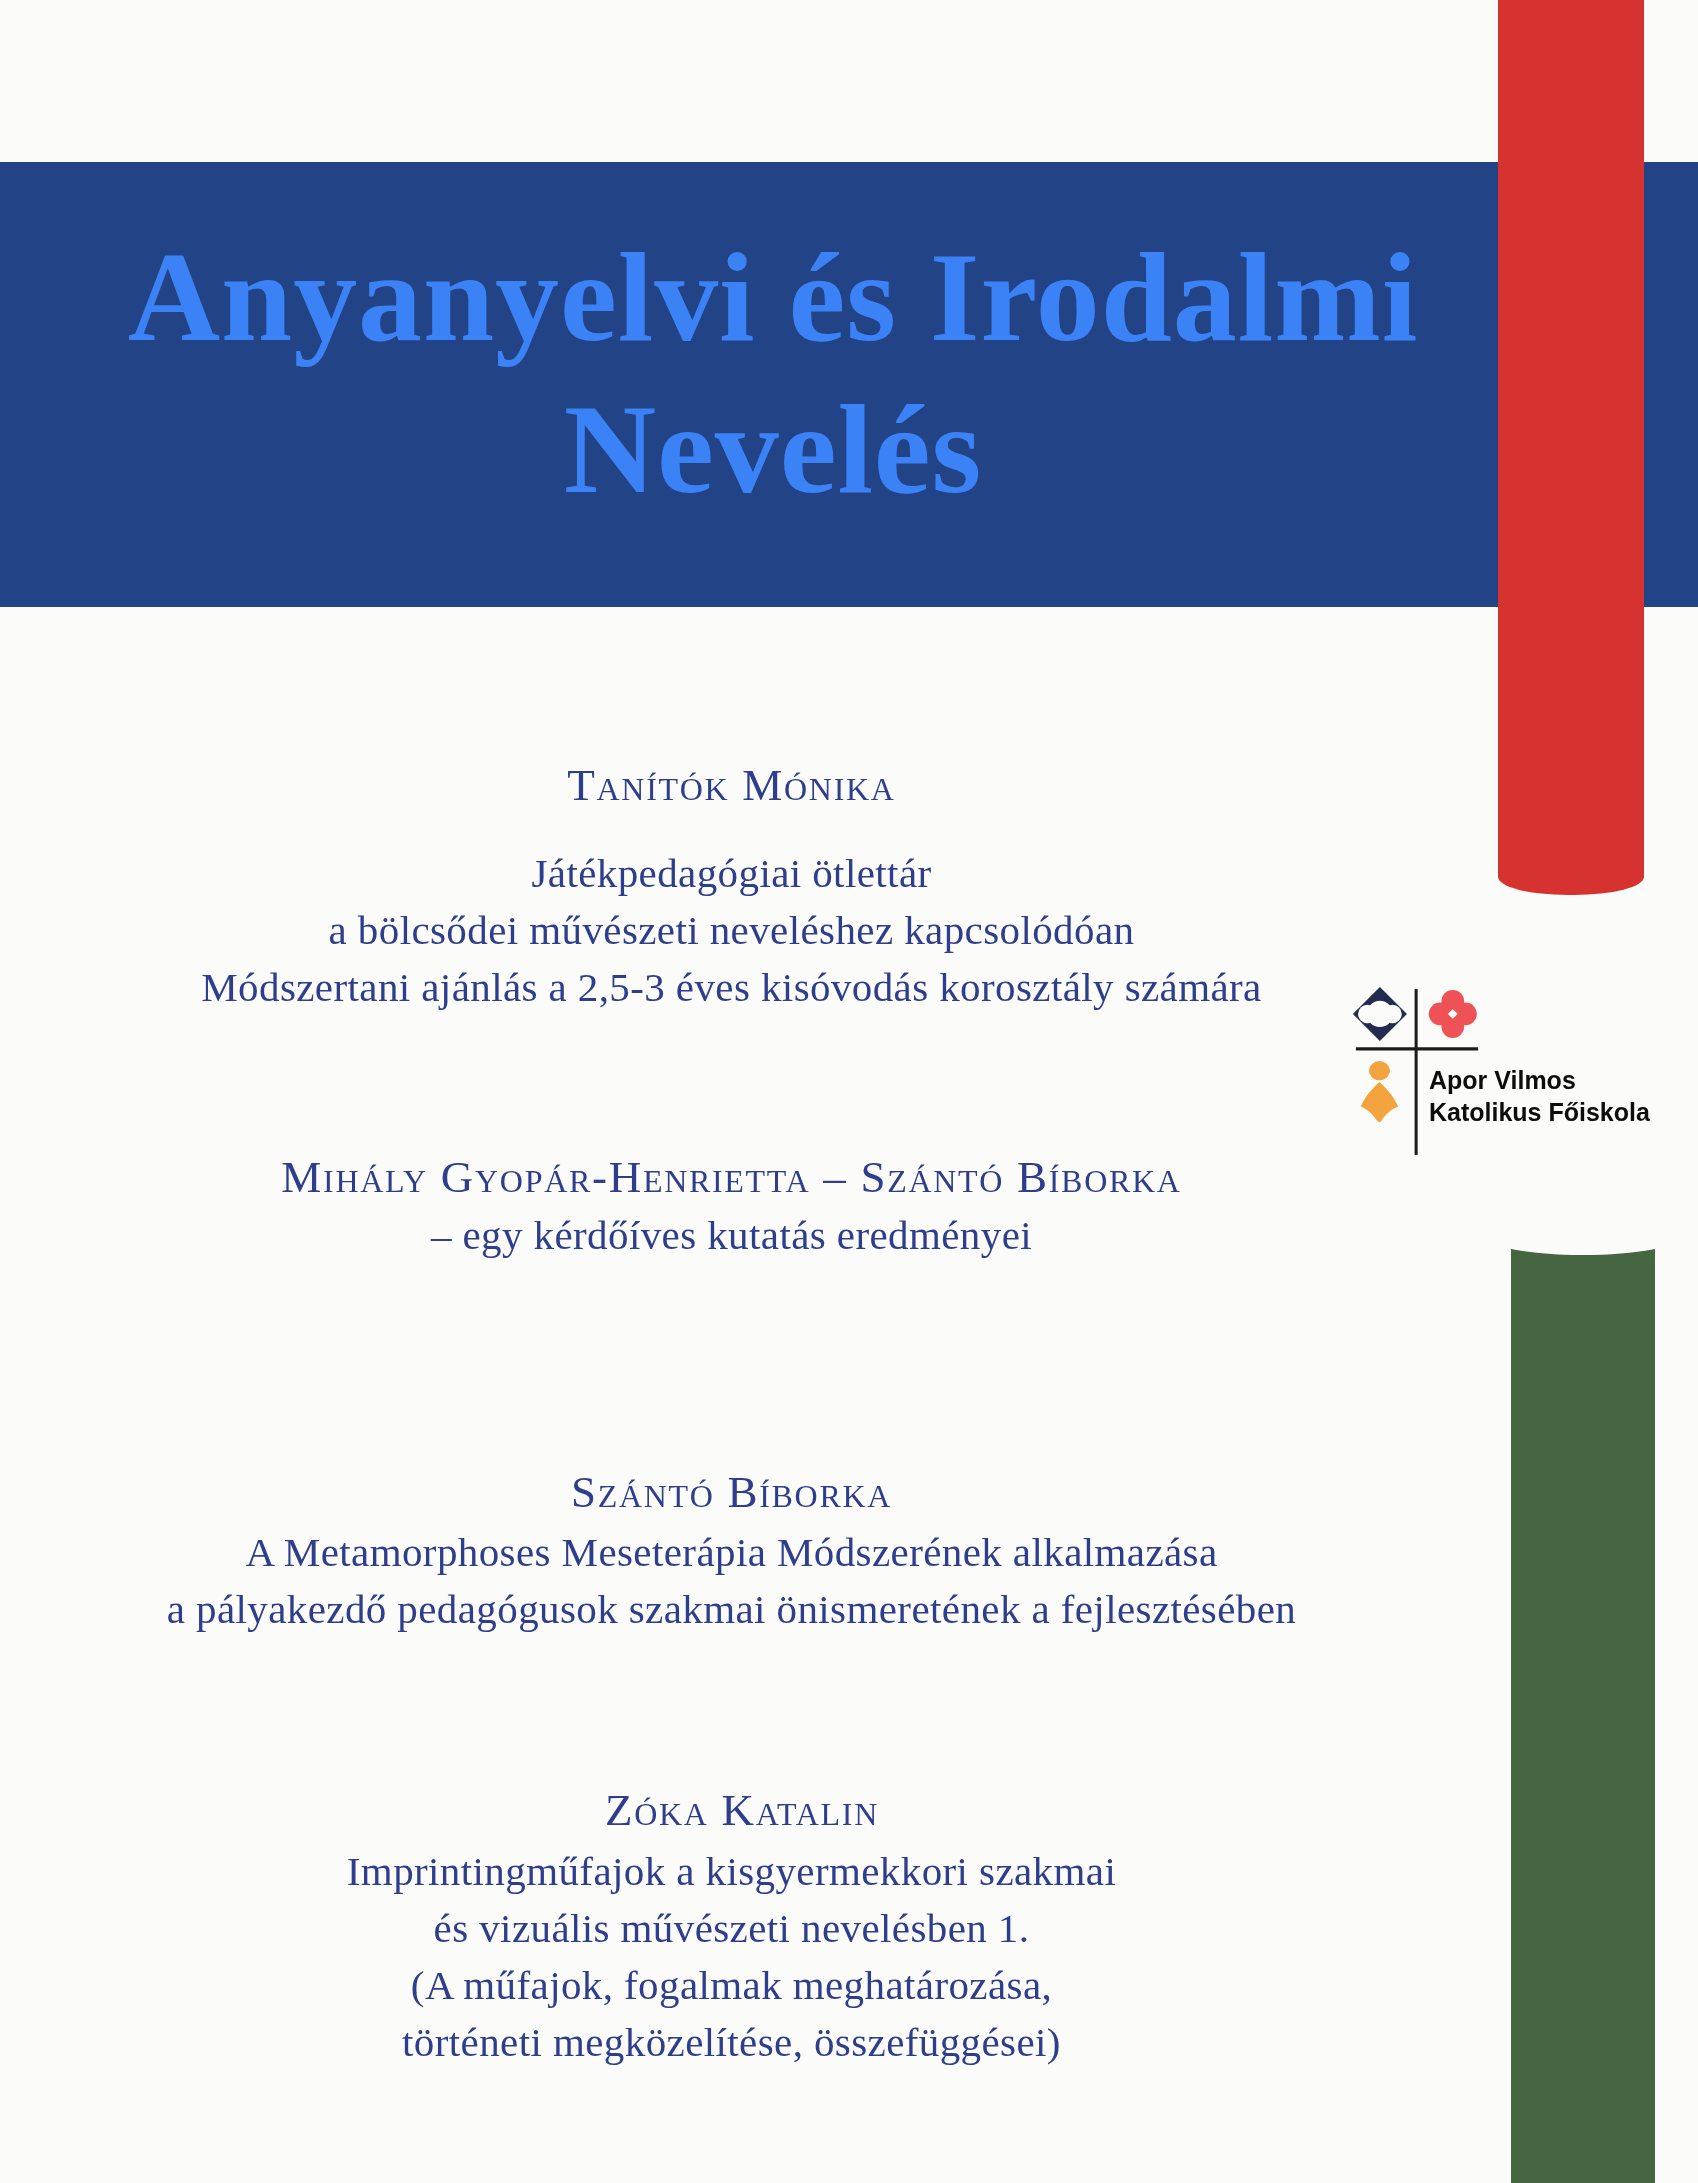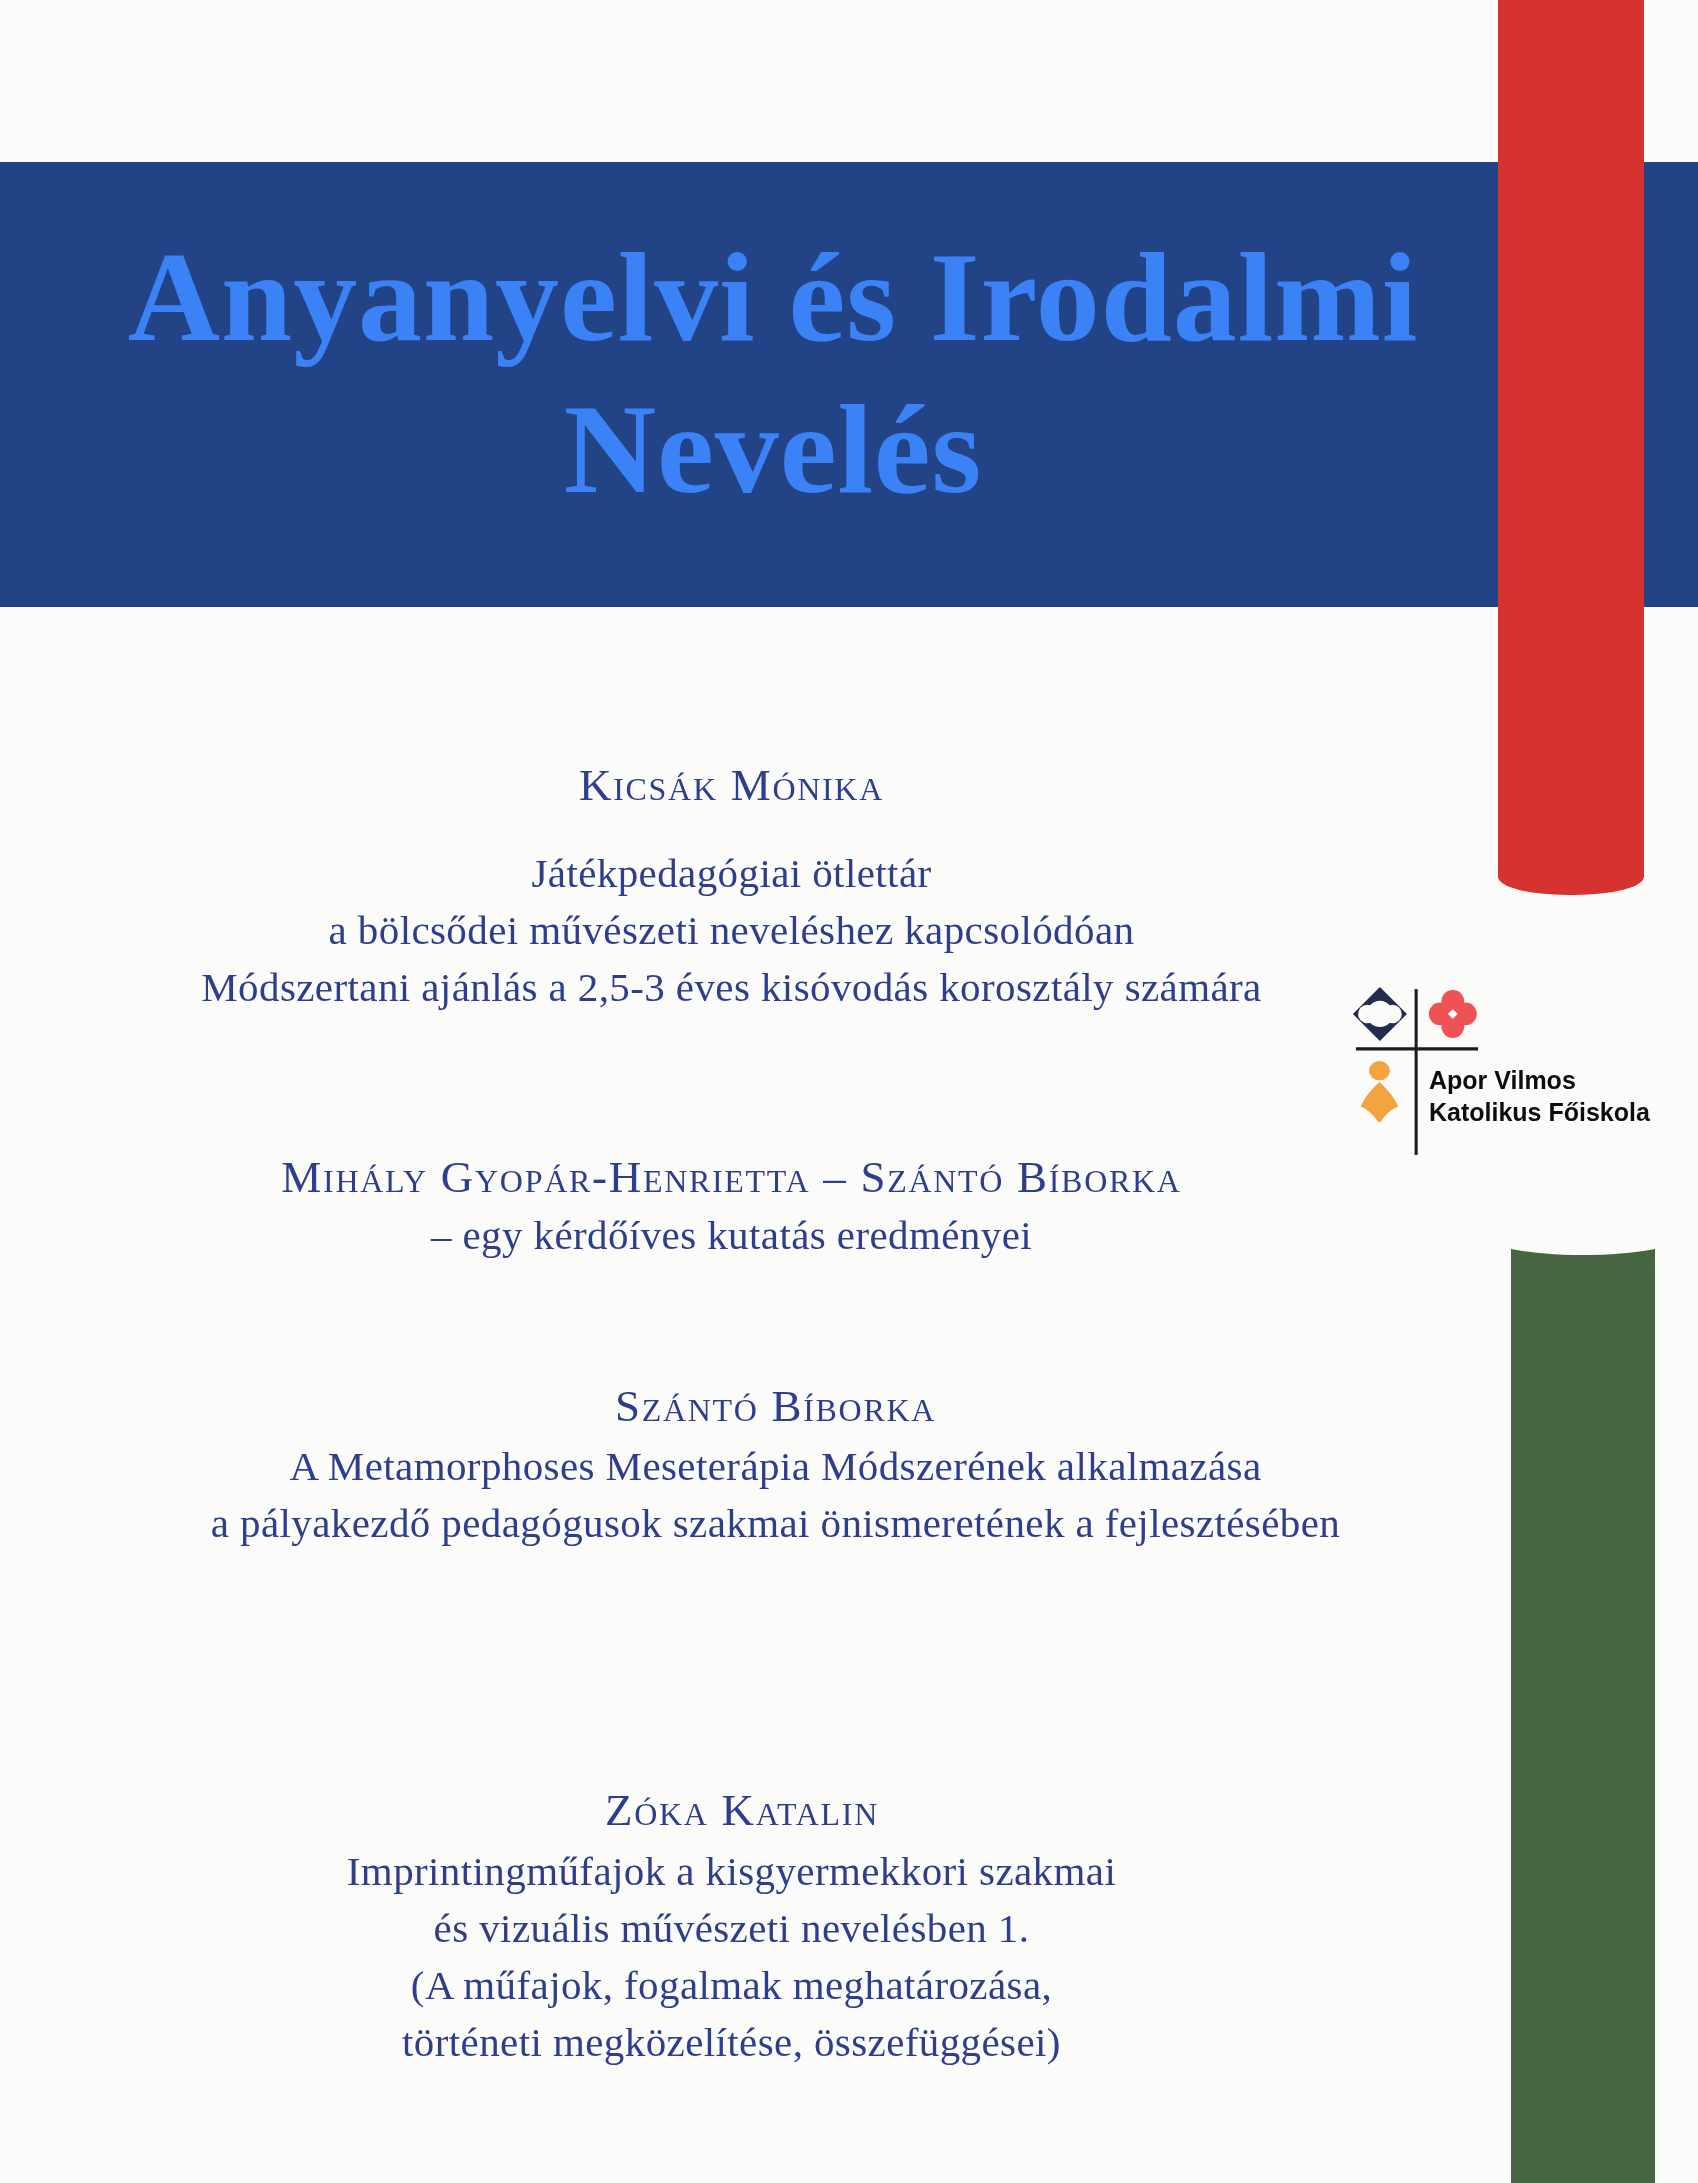--- a/index.html
+++ b/index.html
@@ -44,21 +44,21 @@
   }
   .article .author{
     font-variant:small-caps;
     font-size:45px;line-height:50px;letter-spacing:1.7px;
   }
   .article .line{
     font-size:41px;line-height:57px;letter-spacing:0.4px;
   }
   .b1{top:760px;} .b1 .author{margin-bottom:35px;}
   .b2{top:1152px;} .b2 .author{margin-bottom:4.8px;}
-  .b3{top:1381px;padding-left:44px;} .b3 .author{margin-bottom:6.5px;}
+  .b3{top:1467px;} .b3 .author{margin-bottom:6.5px;}
   .b4{top:1785px;} .b4 .author{margin-bottom:7.9px;margin-left:21px;}
   
   .logo{
     position:absolute;left:1345px;top:978px;width:332px;height:192px;z-index:2;
   }
   .logo svg{position:absolute;left:0;top:0;}
   .logo-text{
     position:absolute;left:84px;top:86px;width:245px;
     font-family:"Liberation Sans","DejaVu Sans",sans-serif;
     font-weight:600;font-size:25px;line-height:32px;color:#0d0d0d;
@@ -73,21 +73,21 @@
   <div class="band-header"></div>
   <div class="masthead">
     <div>Anyanyelvi és Irodalmi</div>
     <div>Nevelés</div>
   </div>
 
   <div class="band-red"></div>
   <div class="band-green"></div>
 
   <div class="article b1">
-    <div class="author">Kicsák Mónika</div>
+    <div class="author">Tanítók Mónika</div>
     <div class="line">Játékpedagógiai ötlettár</div>
     <div class="line">a bölcsődei művészeti neveléshez kapcsolódóan</div>
     <div class="line">Módszertani ajánlás a 2,5-3 éves kisóvodás korosztály számára</div>
   </div>
 
   <div class="article b2">
     <div class="author">Mihály Gyopár-Henrietta – Szántó Bíborka</div>
     <div class="line">– egy kérdőíves kutatás eredményei</div>
   </div>
 

